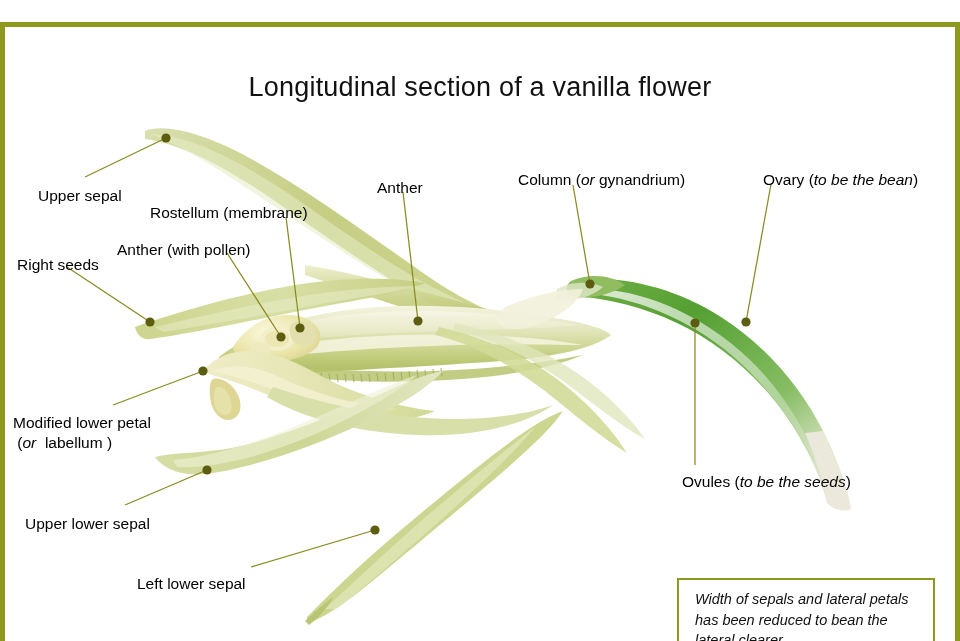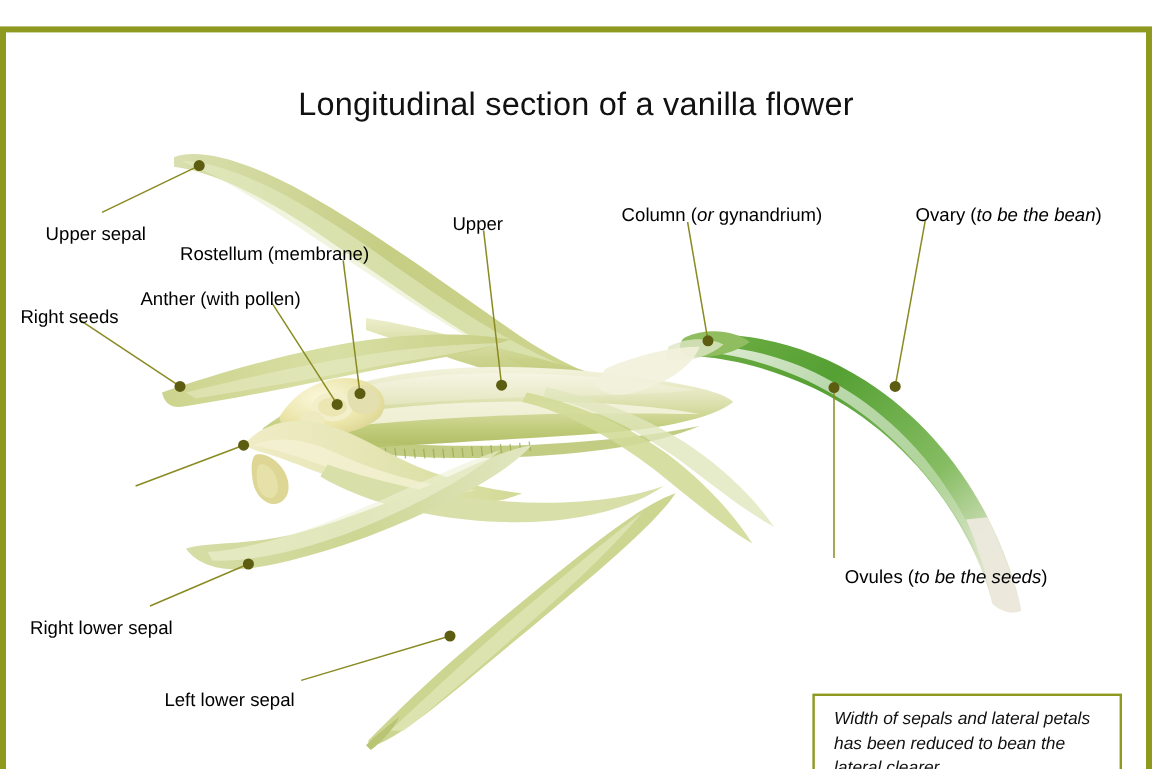--- a/index.html
+++ b/index.html
@@ -267,26 +267,27 @@
       <circle cx="202" cy="443" r="4.6"></circle>
       <circle cx="370" cy="503" r="4.6"></circle>
       <circle cx="690" cy="296" r="4.6"></circle>
     </g>
   </svg>
 
   <div class="lbl" style="left:33px;top:159px">Upper sepal</div>
   <div class="lbl" style="left:145px;top:176px">Rostellum (membrane)</div>
   <div class="lbl" style="left:112px;top:213px">Anther (with pollen)</div>
   <div class="lbl" style="left:12px;top:228px">Right seeds</div>
-  <div class="lbl" style="left:372px;top:151px">Upper</div>
+  <div class="lbl" style="left:372px;top:151px">Anther</div>
   <div class="lbl" style="left:513px;top:143px">Column (<i>or</i> gynandrium)</div>
   <div class="lbl" style="left:758px;top:143px">Ovary (<i>to be the bean</i>)</div>
-  <div class="lbl" style="left:20px;top:487px">Right lower sepal</div>
+  <div class="lbl" style="left:8px;top:386px">Modified lower petal<br>&nbsp;(<i>or</i>&nbsp; labellum )</div>
+  <div class="lbl" style="left:20px;top:487px">Upper lower sepal</div>
   <div class="lbl" style="left:132px;top:547px">Left lower sepal</div>
-  <div class="lbl" style="left:699px;top:445px">Ovules (<i>to be the seeds</i>)</div>
+  <div class="lbl" style="left:677px;top:445px">Ovules (<i>to be the seeds</i>)</div>
 
   <div id="note">
     <div>Width of sepals and lateral petals</div>
     <div>has been reduced   to bean the</div>
     <div style="text-align:left">lateral clearer</div>
   </div>
 
 </div>
 
 </body></html>

